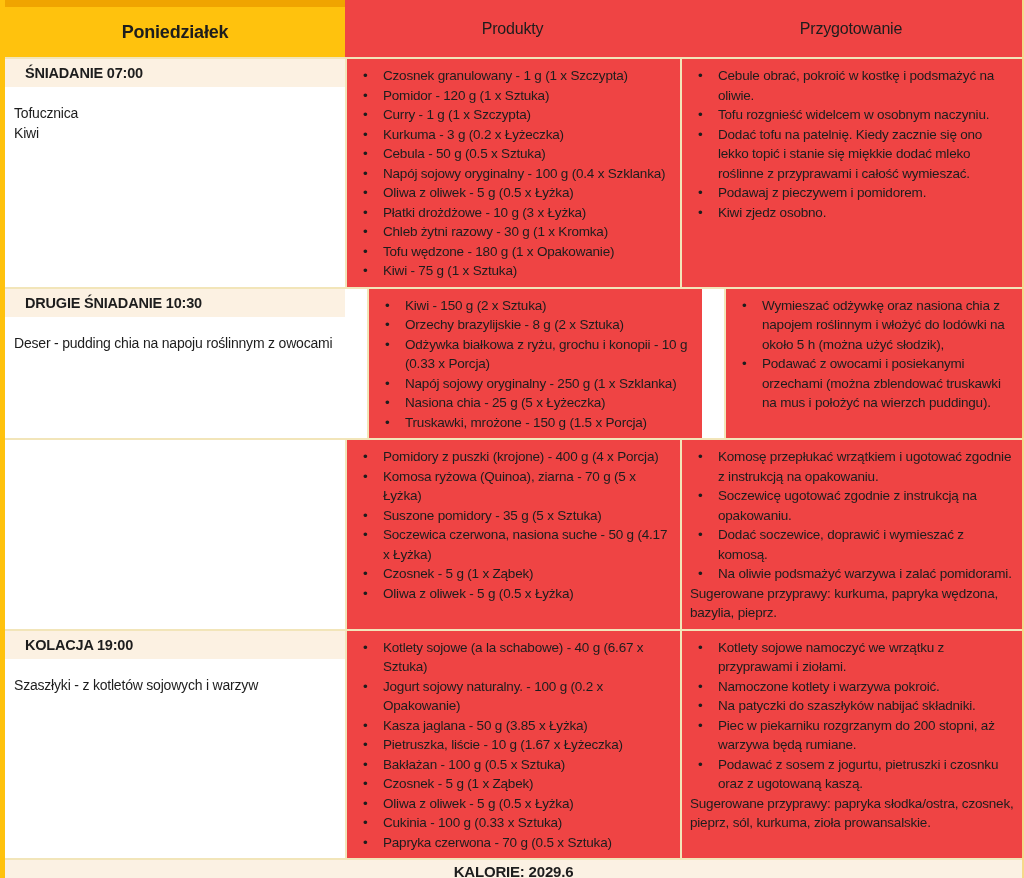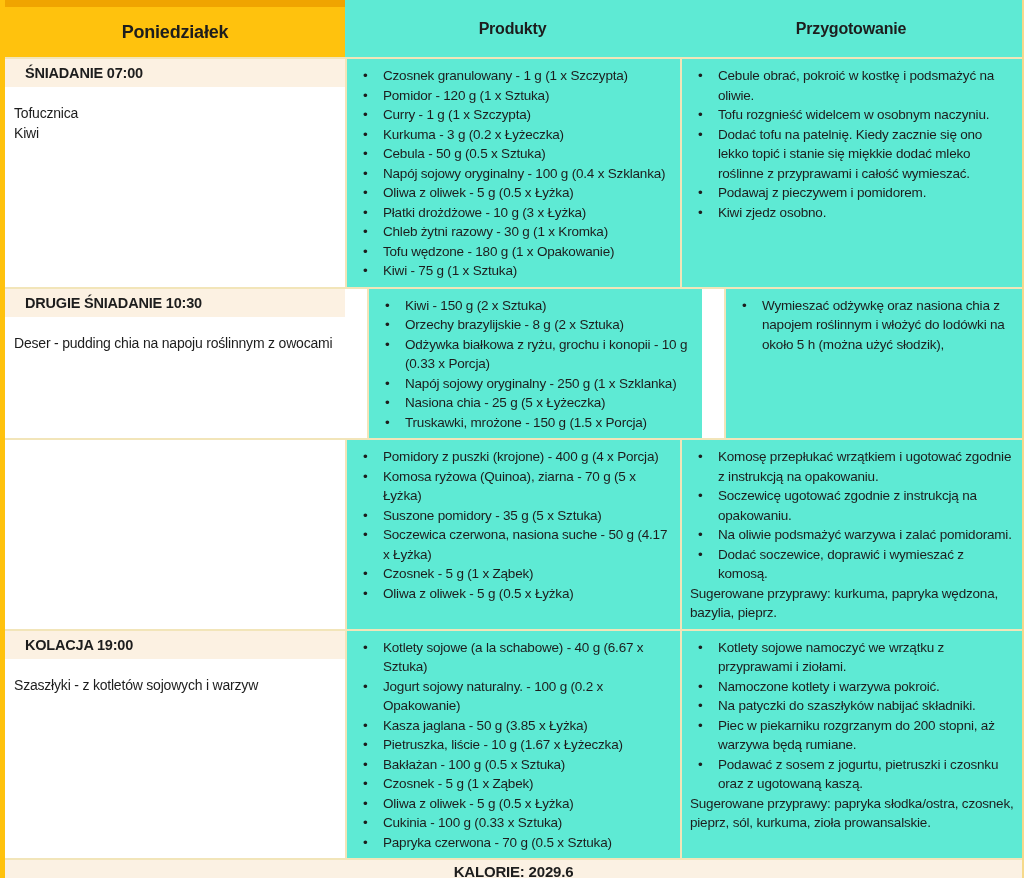--- a/index.html
+++ b/index.html
@@ -19,40 +19,40 @@
     border-right:2px solid var(--outer-yellow);
   }
   
   .header-row{display:grid;grid-template-columns:340px 335px 1fr;height:57px;flex:0 0 auto;}
   .day-header{
     background:var(--amber);border-top:7px solid var(--amber-dark);
     display:flex;align-items:center;justify-content:center;
     font-weight:bold;font-size:18px;text-align:center;
   }
   .col-header{
-    background:#5eead4;display:flex;align-items:center;justify-content:center;
-    font-weight:bold;font-size:16px;
+    background:#ef4444;display:flex;align-items:center;justify-content:center;
+    font-weight:normal;font-size:16px;
   }
   
   .meal-row{
     display:grid;grid-template-columns:340px 335px 1fr;
     border-top:2px solid var(--line);
   }
   #meals .meal-row:nth-of-type(1){min-height:225px;}
   #meals .meal-row:nth-of-type(2){min-height:142px;gap:22px;}
   #meals .meal-row:nth-of-type(3){min-height:165px;}
   #meals .meal-row:nth-of-type(4){min-height:205px;}
   .meal-cell{background:#fff;}
   .meal-title{
     background:var(--cream);font-weight:bold;font-size:14.5px;
     padding:6px 10px 5px 20px;line-height:17px;
   }
   .meal-desc{padding:16px 10px 6px 9px;font-size:14px;line-height:20px;}
   .products-cell,.prep-cell{
-    background:#5eead4;border-left:2px solid var(--line);
+    background:#ef4444;border-left:2px solid var(--line);
     padding:7px 8px 6px 6px;
   }
   ul.bullets{margin:0;padding:0;list-style:none;}
   ul.bullets li{
     position:relative;padding-left:30px;font-size:13.5px;line-height:19.5px;
   }
   ul.bullets li::before{content:"\2022";position:absolute;left:10px;}
   .note{font-size:13.5px;line-height:19.5px;padding-left:2px;}
   
   .summary{
@@ -126,20 +126,21 @@
             <li>Orzechy brazylijskie - 8 g (2 x Sztuka)</li>
             <li>Odżywka białkowa z ryżu, grochu i konopii - 10 g (0.33 x Porcja)</li>
             <li>Napój sojowy oryginalny - 250 g (1 x Szklanka)</li>
             <li>Nasiona chia - 25 g (5 x Łyżeczka)</li>
             <li>Truskawki, mrożone - 150 g (1.5 x Porcja)</li>
           </ul>
     </div>
     <div class="prep-cell">
       <ul class="bullets">
             <li>Wymieszać odżywkę oraz nasiona chia z napojem roślinnym i włożyć do lodówki na około 5 h (można użyć słodzik),</li>
+            <li>Podawać z owocami i posiekanymi orzechami (można zblendować truskawki na mus i położyć na wierzch puddingu).</li>
           </ul>
 
     </div>
   </div>
 
   <div class="meal-row">
     <div class="meal-cell">
     </div>
     <div class="products-cell">
       <ul class="bullets">
@@ -148,22 +149,22 @@
             <li>Suszone pomidory - 35 g (5 x Sztuka)</li>
             <li>Soczewica czerwona, nasiona suche - 50 g (4.17 x Łyżka)</li>
             <li>Czosnek - 5 g (1 x Ząbek)</li>
             <li>Oliwa z oliwek - 5 g (0.5 x Łyżka)</li>
           </ul>
     </div>
     <div class="prep-cell">
       <ul class="bullets">
             <li>Komosę przepłukać wrzątkiem i ugotować zgodnie z instrukcją na opakowaniu.</li>
             <li>Soczewicę ugotować zgodnie z instrukcją na opakowaniu.</li>
+            <li>Dodać soczewice, doprawić i wymieszać z komosą.</li>
             <li>Na oliwie podsmażyć warzywa i zalać pomidorami.</li>
-            <li>Dodać soczewice, doprawić i wymieszać z komosą.</li>
           </ul>
       <div class="note">Sugerowane przyprawy: kurkuma, papryka wędzona, bazylia, pieprz.</div>
     </div>
   </div>
 
   <div class="meal-row">
     <div class="meal-cell">
       <div class="meal-title">KOLACJA 19:00</div>
       <div class="meal-desc">
             <div>Szaszłyki - z kotletów sojowych i warzyw</div>

